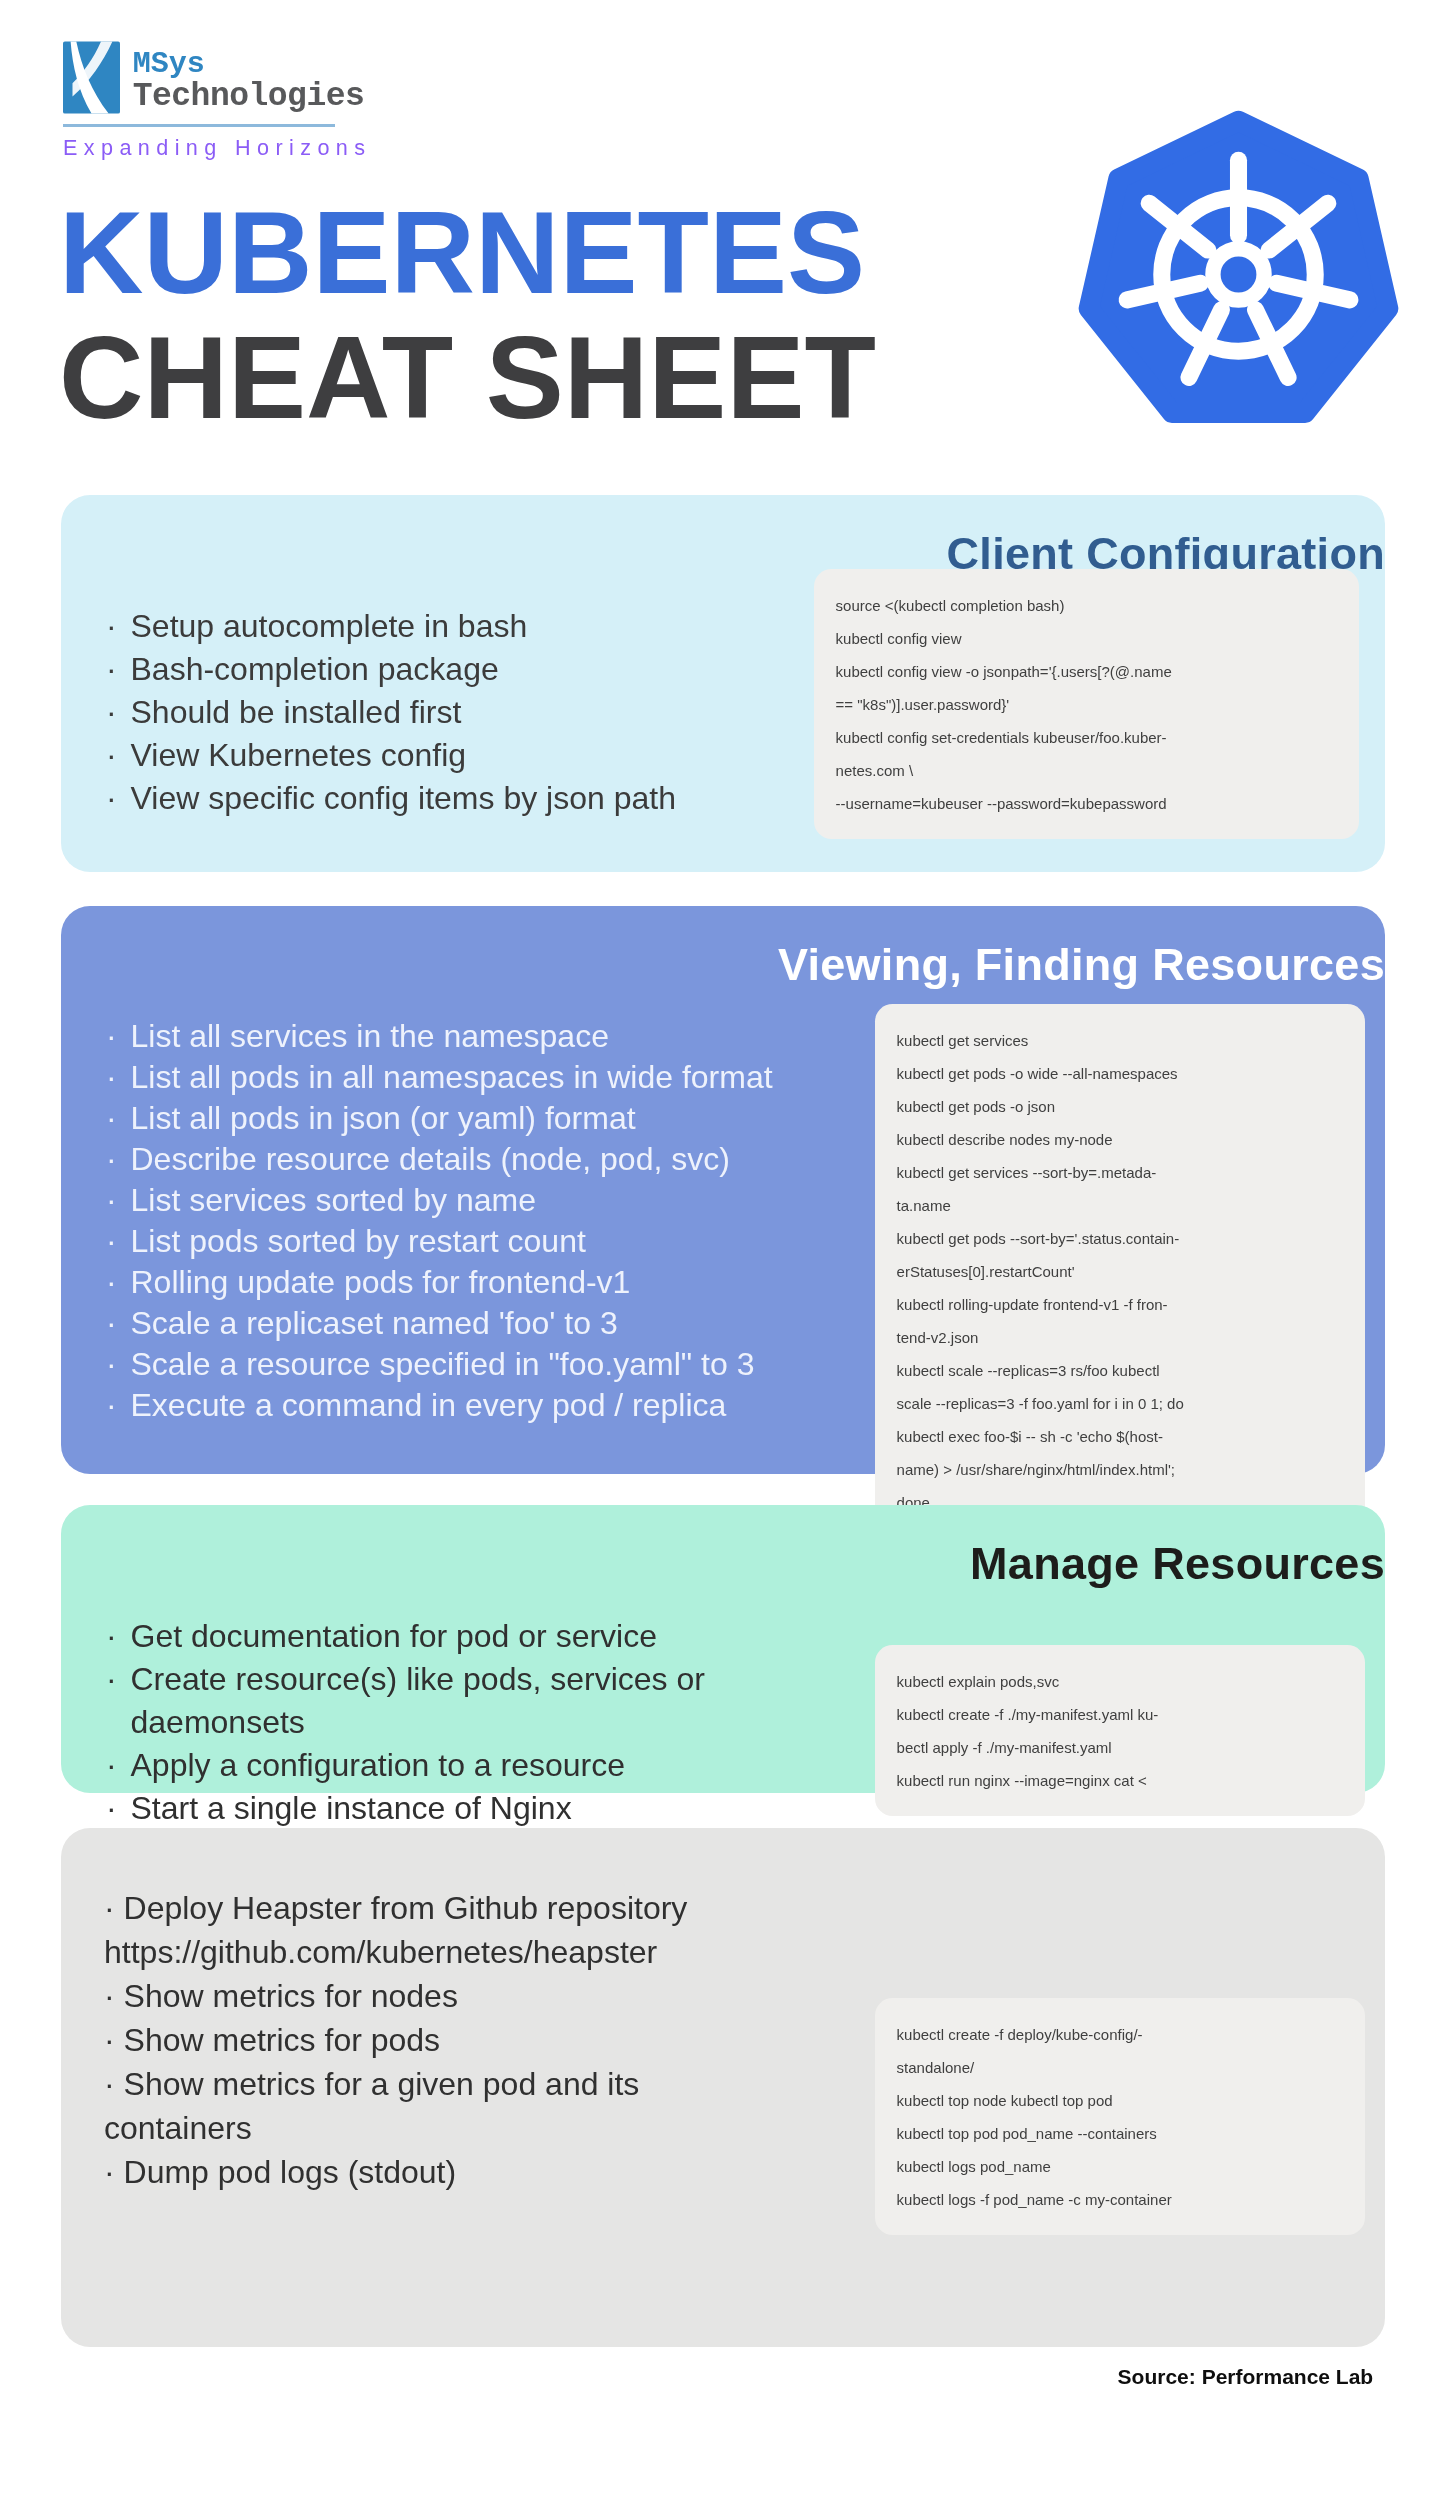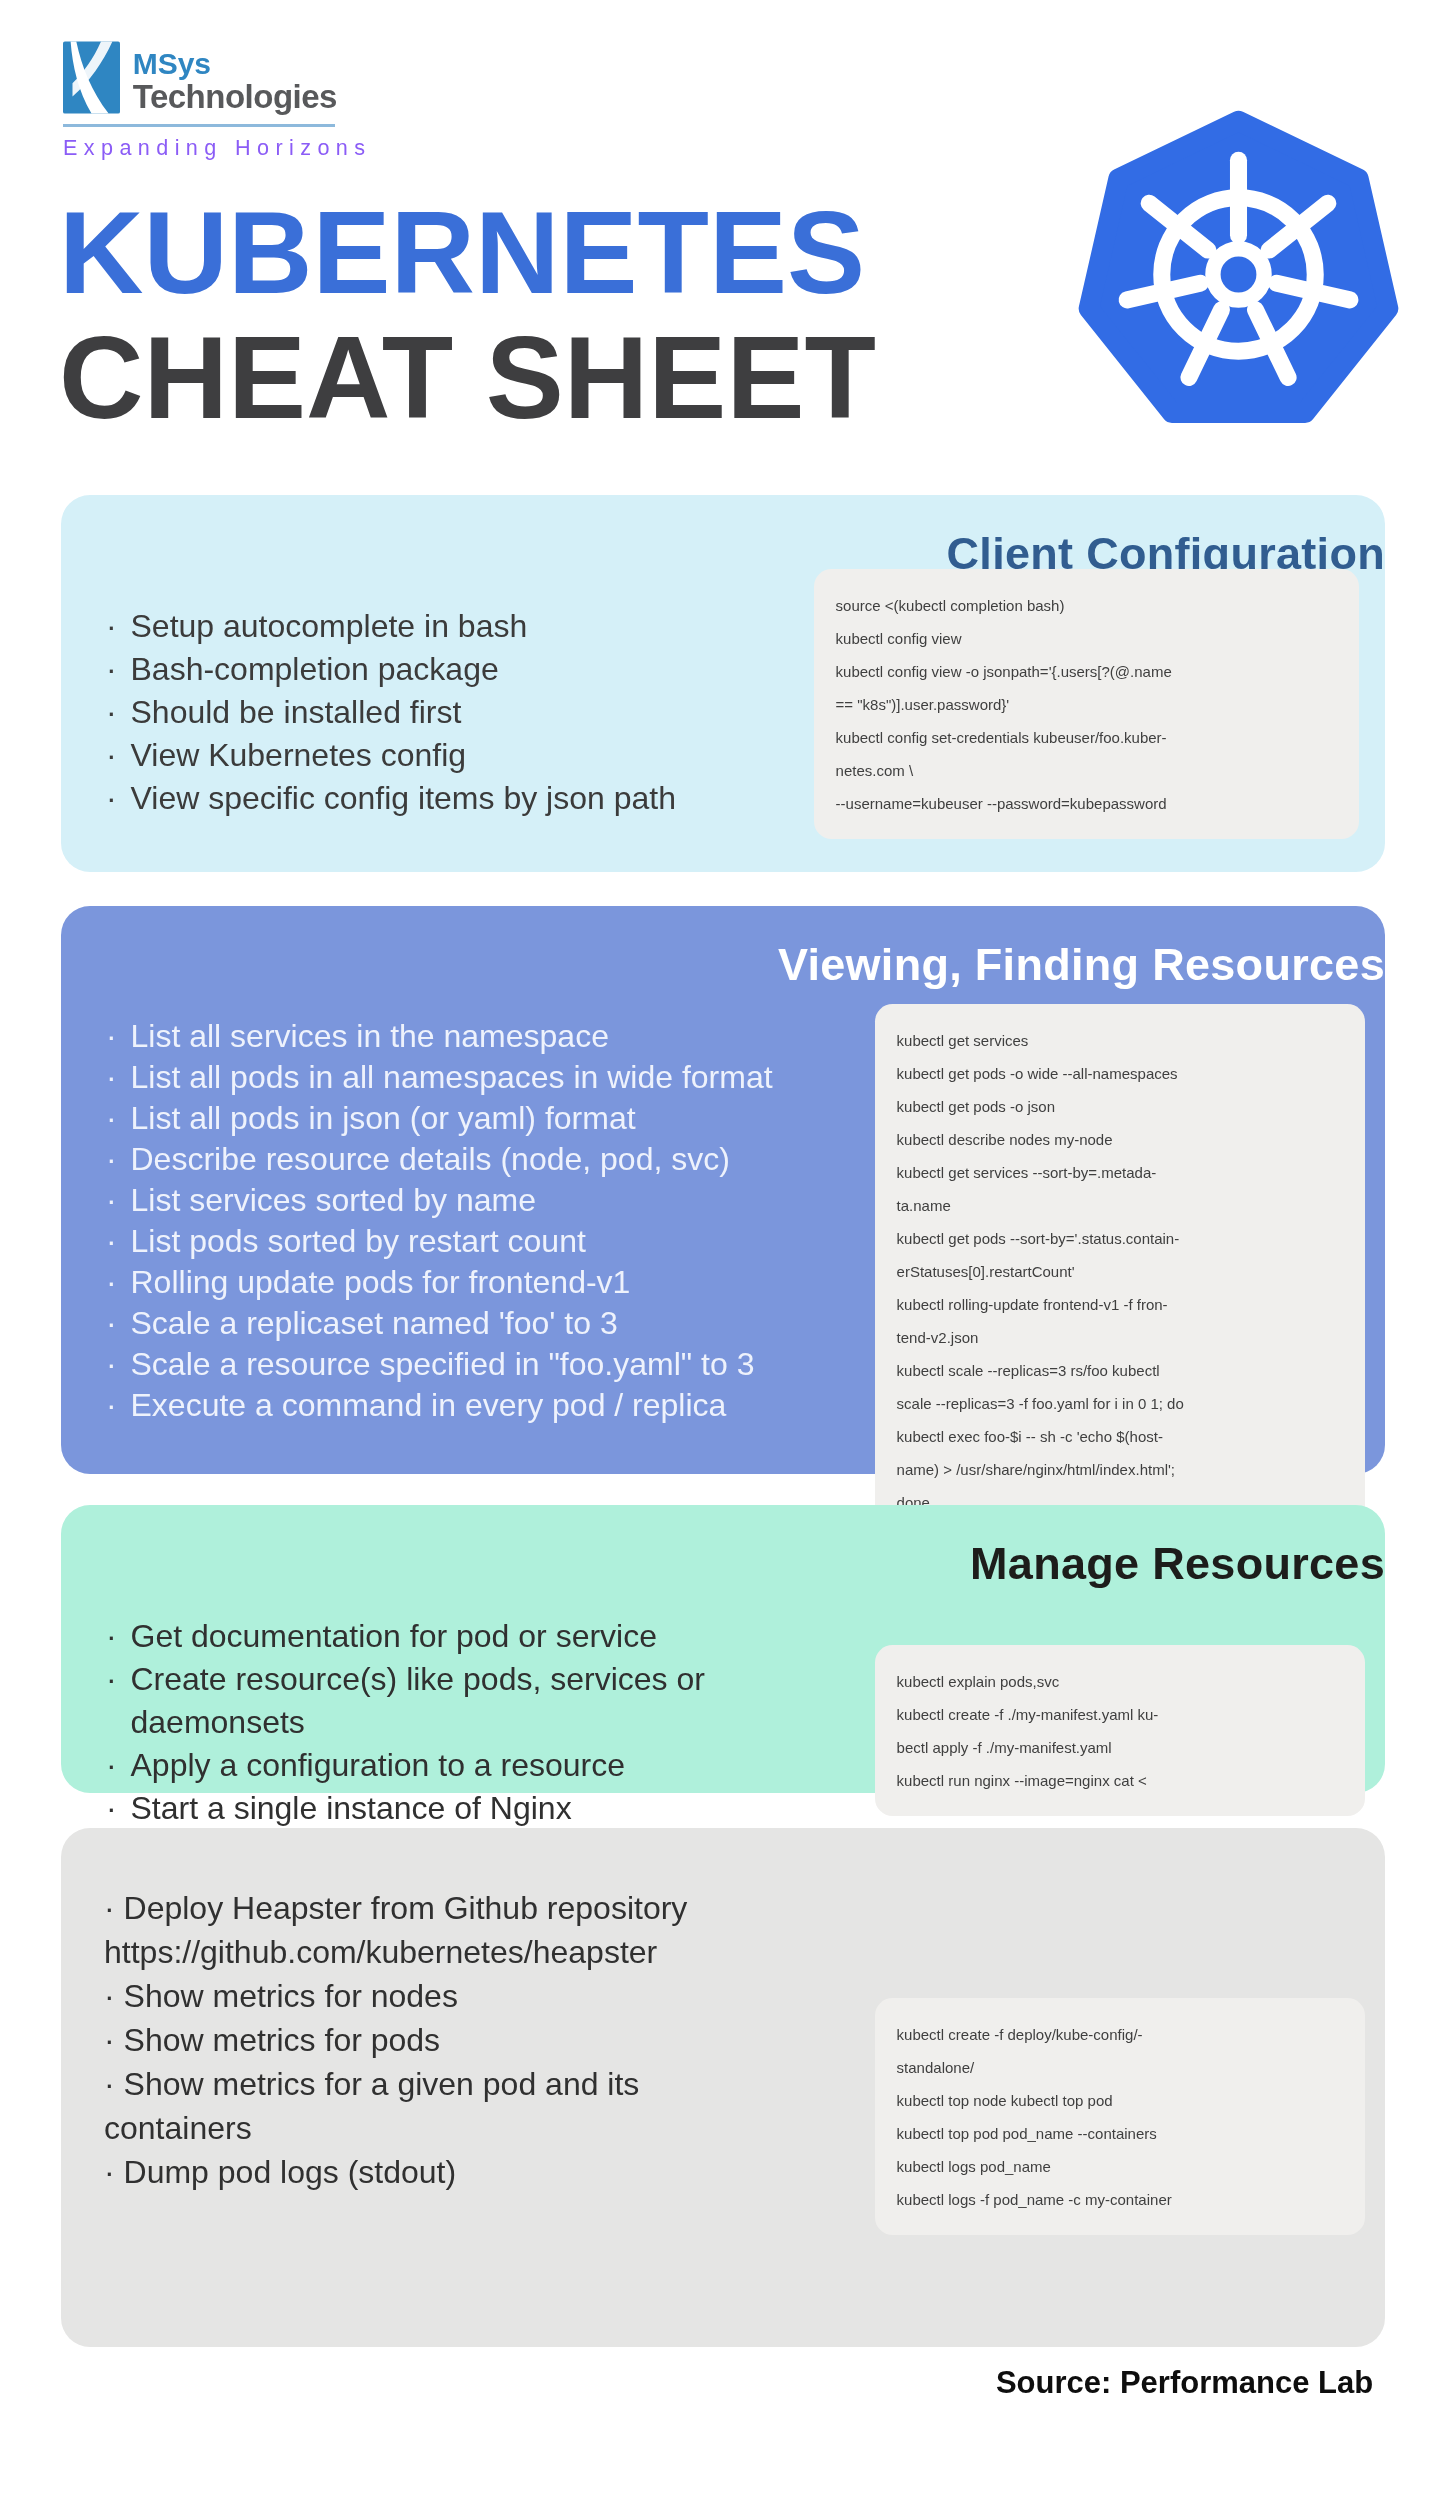--- a/index.html
+++ b/index.html
@@ -3,21 +3,21 @@
 <meta charset="utf-8">
 <style>
   html,body { margin:0; padding:0; background:#ffffff; }
   .page {
     position:relative; width:1452px; height:2509px; overflow:hidden;
     font-family:"Liberation Sans", sans-serif; background:#ffffff;
   }
 
   
   .logo-block { position:absolute; top:41px; left:63px; width:274px; }
-  .logo-row { display:flex; align-items:flex-start; }
+  .logo-row { display:flex; align-items:flex-start;font-family:Liberation Mono, monospace; }
   .logo-mark { width:57px; height:73px; flex:0 0 auto; }
   .logo-text { margin-left:12.7px; padding-top:7.8px; }
   .logo-text .l1 { font-size:30px; font-weight:700; color:#2f86c2; line-height:1.0; }
   .logo-text .l2 { font-size:33px; font-weight:700; color:#58595b; line-height:1.1; letter-spacing:-0.5px; }
   .logo-rule { margin-top:8.8px; height:2.9px; background:#8db9dc; width:272px; }
   .logo-tagline { margin-top:7.8px; font-size:21.6px; color:#8b5cf6; letter-spacing:6.4px; white-space:nowrap; }
 
   
   .title-block { position:absolute; top:194px; left:59px; line-height:1; }
   .title-line1 { font-size:117px; font-weight:700; color:#3a6fd8; letter-spacing:0px; }
@@ -53,21 +53,21 @@
     position:absolute; background:#f0efed; border-radius:17.6px; color:#3f3f3f;
     font-size:15px; line-height:33px; padding:19.6px 21.6px;
     white-space:pre-wrap; box-sizing:border-box;
   }
   .s1 .code { left:753px; top:74px;  width:545px; }
   .s2 .code { left:814px; top:57px;  width:490px;margin-top:41px; }
   .s3 .code { left:814px; top:140px; width:490px; }
   .s4 .code { left:814px; top:170px; width:490px; }
 
   .footer { margin-top:17.6px; text-align:right; padding-right:11.8px;
-            font-size:31px; font-weight:700; color:#0e0e0e; }
+            font-size:21px; font-weight:700; color:#0e0e0e; }
 </style>
 </head>
 <body>
 
 <div class="page">
 
   <div class="logo-block">
     <div class="logo-row">
       <svg class="logo-mark" viewBox="0 0 60 76" xmlns="http://www.w3.org/2000/svg">
         <rect x="0" y="0" width="60" height="76" rx="2" fill="#2f86c2"></rect>

